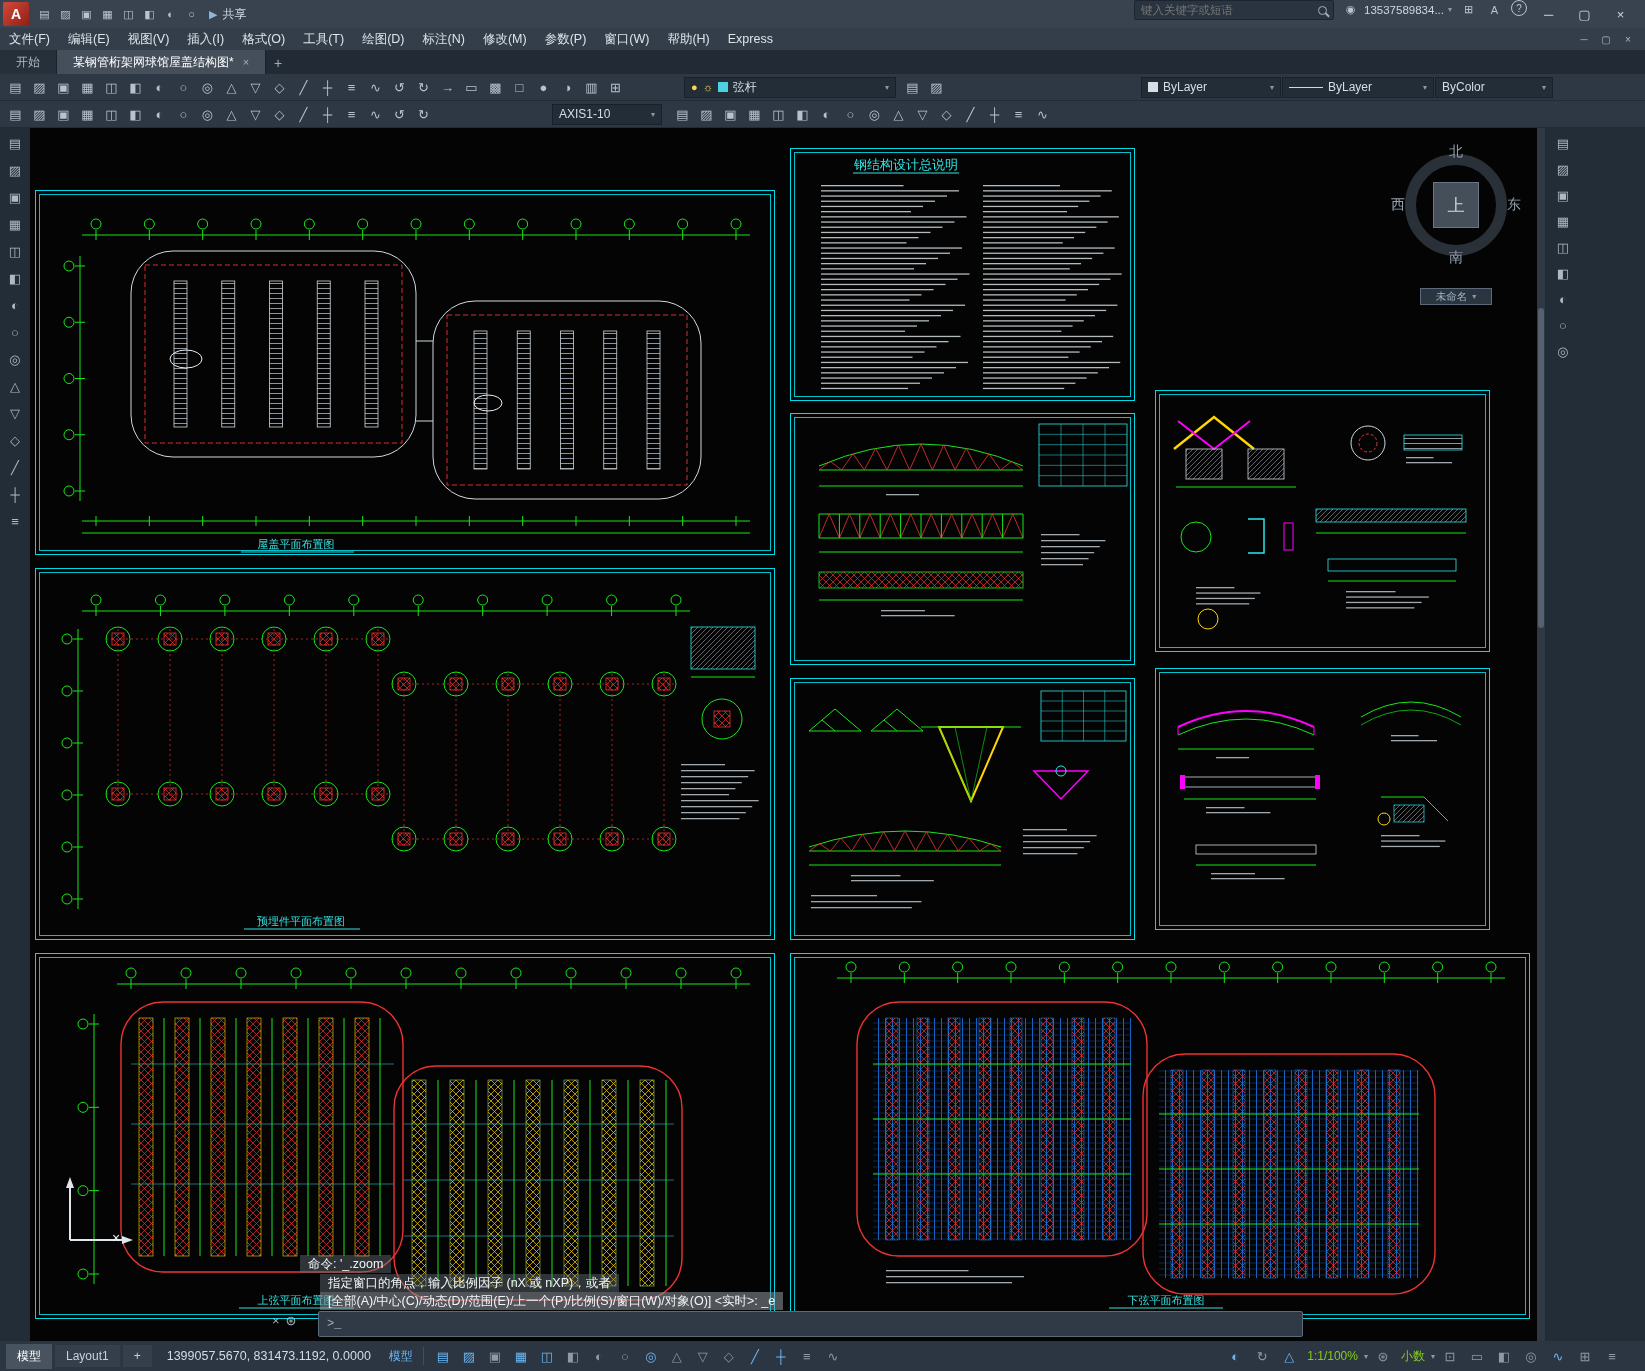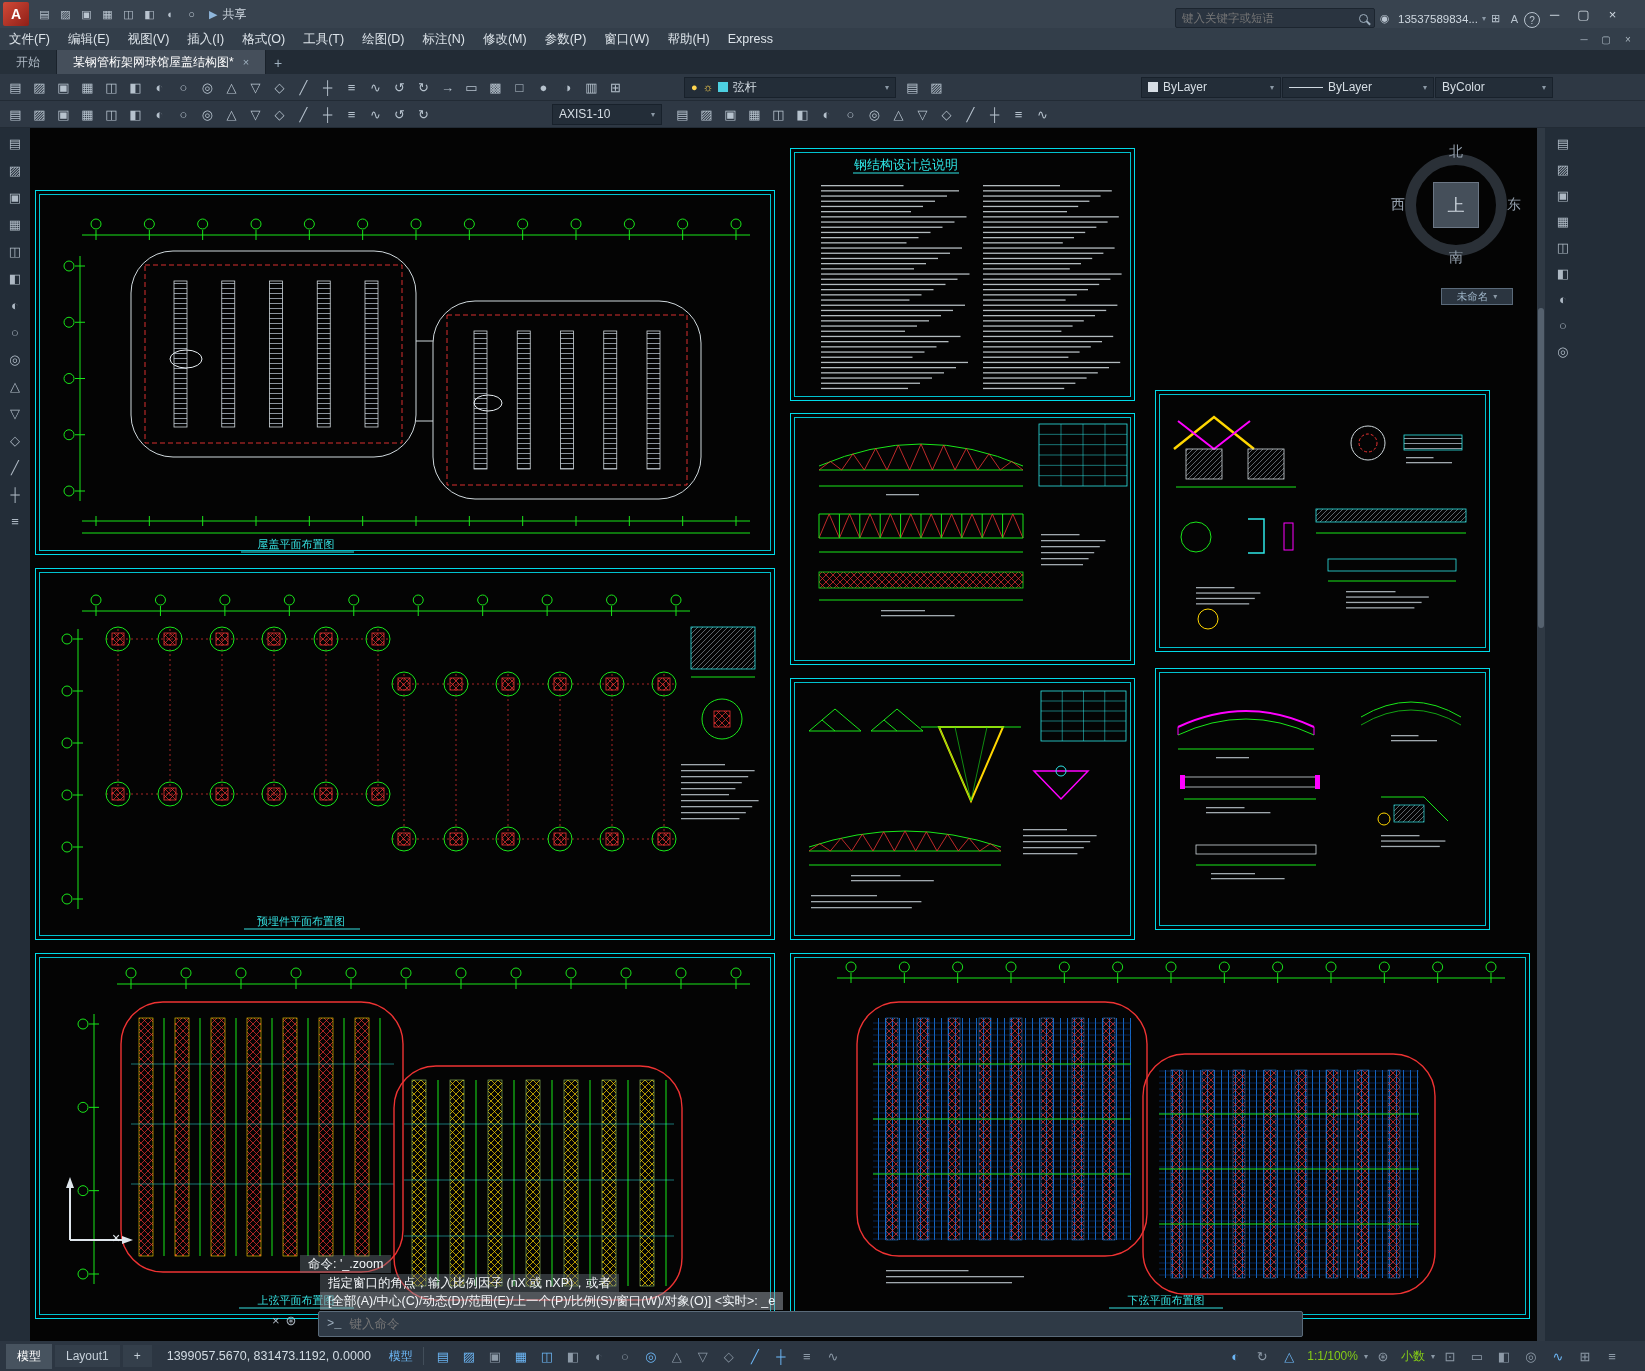--- a/index.html
+++ b/index.html
@@ -7,21 +7,21 @@
 #root{position:absolute;inset:0;width:1645px;height:1371px;background:#2c3642;}
 
 .titlebar{position:absolute;left:0;top:0;width:1645px;height:28px;background:#38434f;display:flex;align-items:center;color:#dfe6ec;font-size:12px;z-index:40;}
 .logo{width:26px;height:24px;background:linear-gradient(135deg,#d24a38,#8f1f17);color:#fff;display:flex;align-items:center;justify-content:center;font-weight:bold;margin-left:3px;border-radius:2px;font-size:14px;}
 .qat{display:flex;align-items:center;margin-left:6px;gap:2px;}
 .icon{width:22px;height:22px;display:flex;align-items:center;justify-content:center;color:#b9c4cf;font-size:13px;border-radius:2px;}
 .icon.sm{width:19px;height:19px;font-size:11px;}
 .share{display:flex;align-items:center;gap:5px;color:#cfd8e0;margin-left:8px;font-size:12px;}
 .share .pl{color:#8fb7dc;font-size:11px;}
 .title-center{position:absolute;left:50%;transform:translateX(-50%);top:0;height:28px;display:flex;align-items:center;gap:16px;font-size:12.5px;color:#e8eef4;white-space:nowrap;}
-.tright{margin-left:auto;display:flex;align-items:flex-end;padding-right:18px;}
+.tright{margin-left:auto;display:flex;align-items:flex-start;gap:7px;padding-right:10px;}
 .search-pill{display:flex;align-items:center;gap:6px;width:200px;height:20px;background:#2a3440;border:1px solid #1c252f;border-radius:2px;padding:0 6px;}
 .search-pill input{flex:1;background:transparent;border:none;outline:none;color:#cfd8e0;font-size:11.5px;min-width:0;}
 .mag{width:9px;height:9px;border:1.5px solid #9fb0bf;border-radius:50%;position:relative;flex:none;}
 .mag::after{content:'';position:absolute;width:5px;height:1.5px;background:#9fb0bf;transform:rotate(45deg);right:-4px;bottom:-2px;}
 .acct{display:flex;align-items:center;gap:4px;color:#cfd8e0;font-size:11.5px;}
 .helpc{width:16px;height:16px;border:1.3px solid #b9c4cf;border-radius:50%;display:flex;align-items:center;justify-content:center;font-size:10px;color:#b9c4cf;}
 .winbtn{width:29px;height:28px;display:flex;align-items:center;justify-content:center;color:#cfd8e0;font-size:13px;}
 
 .menubar{position:absolute;left:0;top:28px;width:1645px;height:22px;background:#333e4a;display:flex;align-items:center;color:#dde4ea;font-size:12.5px;z-index:40;}
 .menu-item{padding:0 9px;height:22px;display:flex;align-items:center;cursor:default;}
@@ -61,21 +61,21 @@
 text.big{fill:#2ee6e6;font-size:13px;}
 .ln-g{stroke:#19e619;stroke-width:1;fill:none;}
 
 .viewcube{position:absolute;left:1367px;top:18px;width:118px;height:118px;}
 .vc-ring{position:absolute;inset:8px;border-radius:50%;border:11px solid rgba(68,78,90,.6);}
 .vc-face{position:absolute;left:50%;top:50%;transform:translate(-50%,-50%);width:46px;height:46px;background:#454f5a;border:1px solid #6b7684;color:#cdd6de;font-size:17px;display:flex;align-items:center;justify-content:center;}
 .vc-n{position:absolute;top:-3px;left:50%;transform:translateX(-50%);color:#97a3b0;font-size:14px;}
 .vc-s{position:absolute;bottom:-3px;left:50%;transform:translateX(-50%);color:#97a3b0;font-size:14px;}
 .vc-w{position:absolute;left:-6px;top:50%;transform:translateY(-50%);color:#97a3b0;font-size:14px;}
 .vc-e{position:absolute;right:-6px;top:50%;transform:translateY(-50%);color:#97a3b0;font-size:14px;}
-.view-label{position:absolute;left:1390px;top:160px;width:72px;height:17px;border:1px solid #5a6a7a;background:#2b3540;color:#9fb6c9;font-size:10.5px;display:flex;align-items:center;justify-content:center;gap:5px;margin-left:21px;}
+.view-label{position:absolute;left:1390px;top:160px;width:72px;height:17px;border:1px solid #5a6a7a;background:#2b3540;color:#9fb6c9;font-size:10.5px;display:flex;align-items:center;justify-content:center;gap:5px;}
 .cursor-x{position:absolute;left:82px;top:1102px;color:#e8eef2;font-size:14px;}
 
 .cmd-line{position:absolute;height:18px;display:flex;align-items:center;font-size:12.5px;color:#f2f5f8;background:rgba(108,118,128,.42);padding:0 8px;white-space:nowrap;z-index:50;}
 .cmd-line.lite{background:rgba(145,153,162,.55);}
 .cmd-dock{position:absolute;left:318px;top:1311px;width:985px;height:26px;background:#2f3a46;border:1px solid #5b6b7a;border-radius:2px;display:flex;align-items:center;padding:0 8px;gap:8px;z-index:50;}
 .cmd-dock .prompt{color:#9fb0bf;font-size:12px;font-family:"Liberation Mono",monospace;}
 .cmd-dock input{flex:1;background:transparent;border:none;outline:none;color:#cfd8e0;font-size:12.5px;}
 .dock-side{position:absolute;left:272px;top:1313px;display:flex;gap:6px;color:#aeb9c4;font-size:13px;z-index:50;}
 
 .statusbar{position:absolute;left:0;top:1341px;width:1634px;height:30px;background:#2c3642;display:flex;align-items:center;gap:3px;padding:0 6px;font-size:12px;color:#c7d1da;z-index:40;}
@@ -920,21 +920,20 @@
   <div class="cmd-line" style="left:300px;top:1255px;">命令: '_.zoom</div>
   <div class="cmd-line" style="left:320px;top:1274px;">指定窗口的角点，输入比例因子 (nX 或 nXP)，或者</div>
   <div class="cmd-line lite" style="left:320px;top:1292px;">[全部(A)/中心(C)/动态(D)/范围(E)/上一个(P)/比例(S)/窗口(W)/对象(O)] &lt;实时&gt;: _e</div>
 
   <div class="dock-side">
     <span>×</span>
     <span>⊛</span>
   </div>
   <div class="cmd-dock">
     <span class="prompt">&gt;_</span>
-    <input placeholder="键入命令" style="">
   </div>
 
   <div class="statusbar">
     <span class="stab active">模型</span>
     <span class="stab">Layout1</span>
     <span class="stab">+</span>
     <span class="coords">1399057.5670, 831473.1192, 0.0000</span>
     <span class="sb-text" style="color:#6cb6f5;">模型</span>
     <span class="sep"></span>
     <div id="sb-icons" style="display:flex;gap:2px;">

